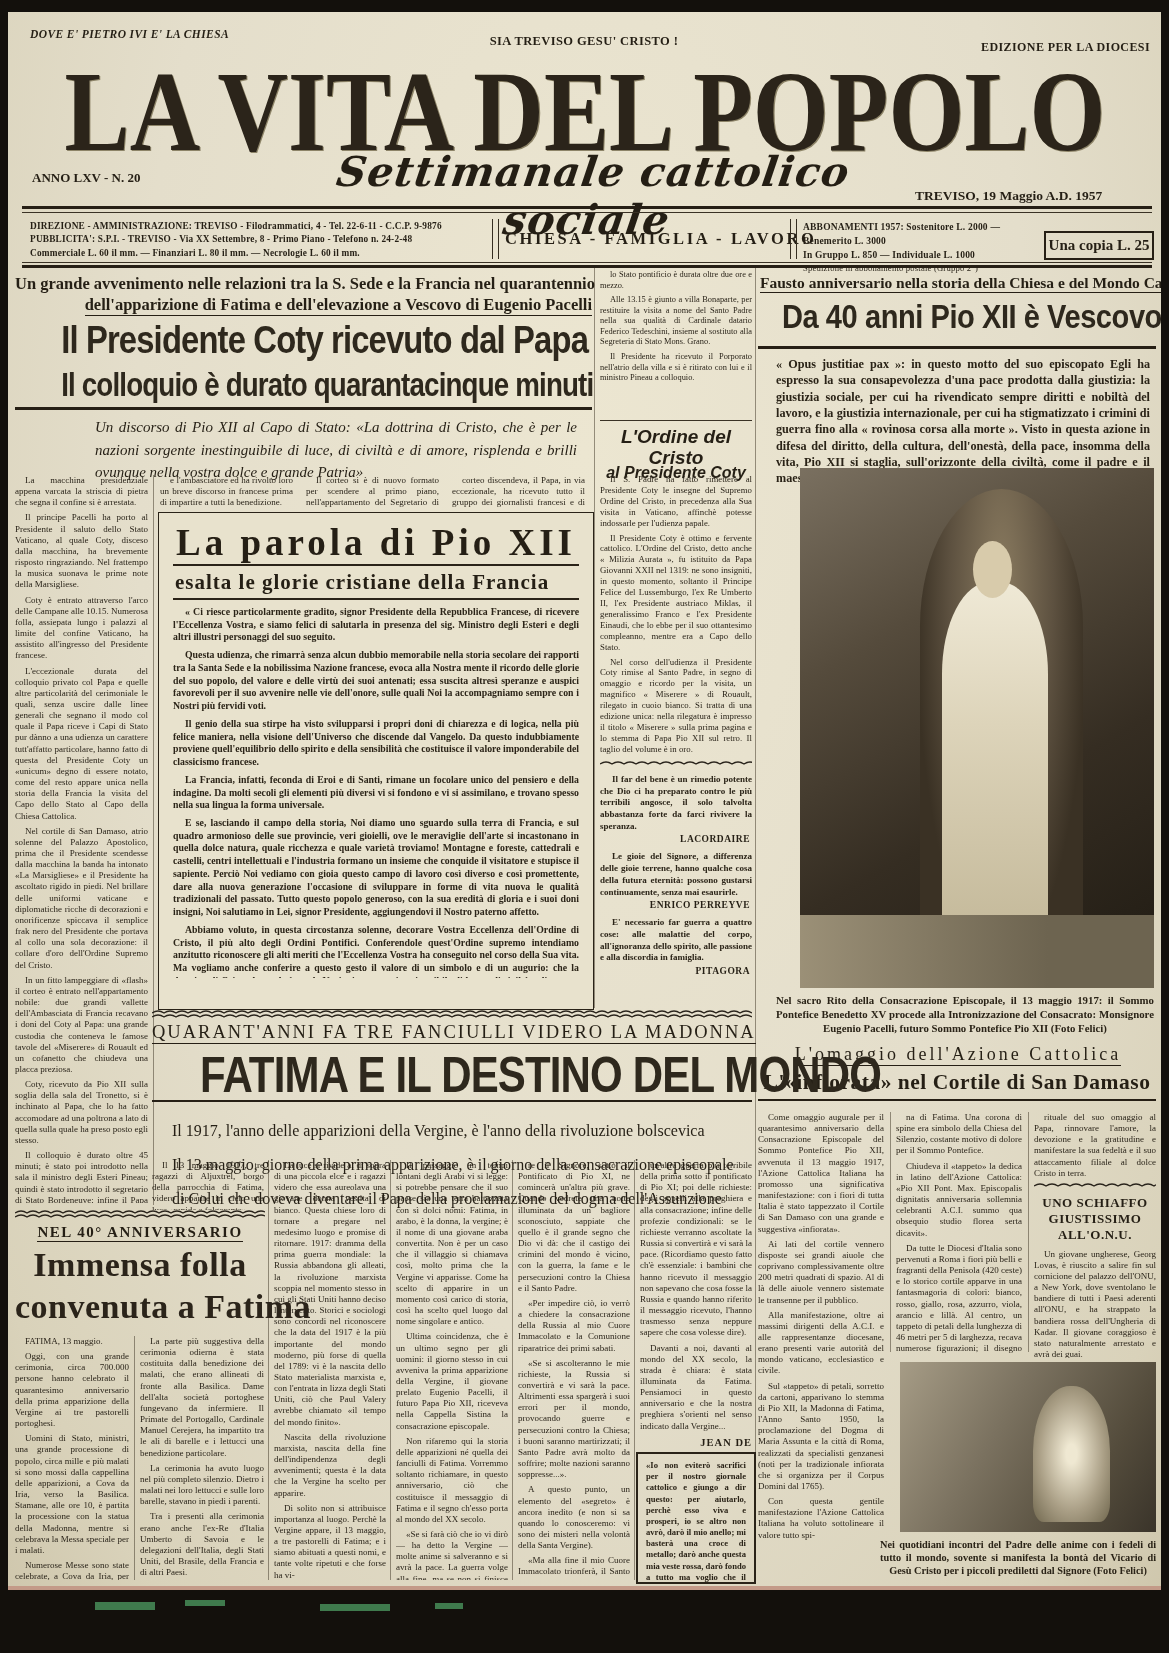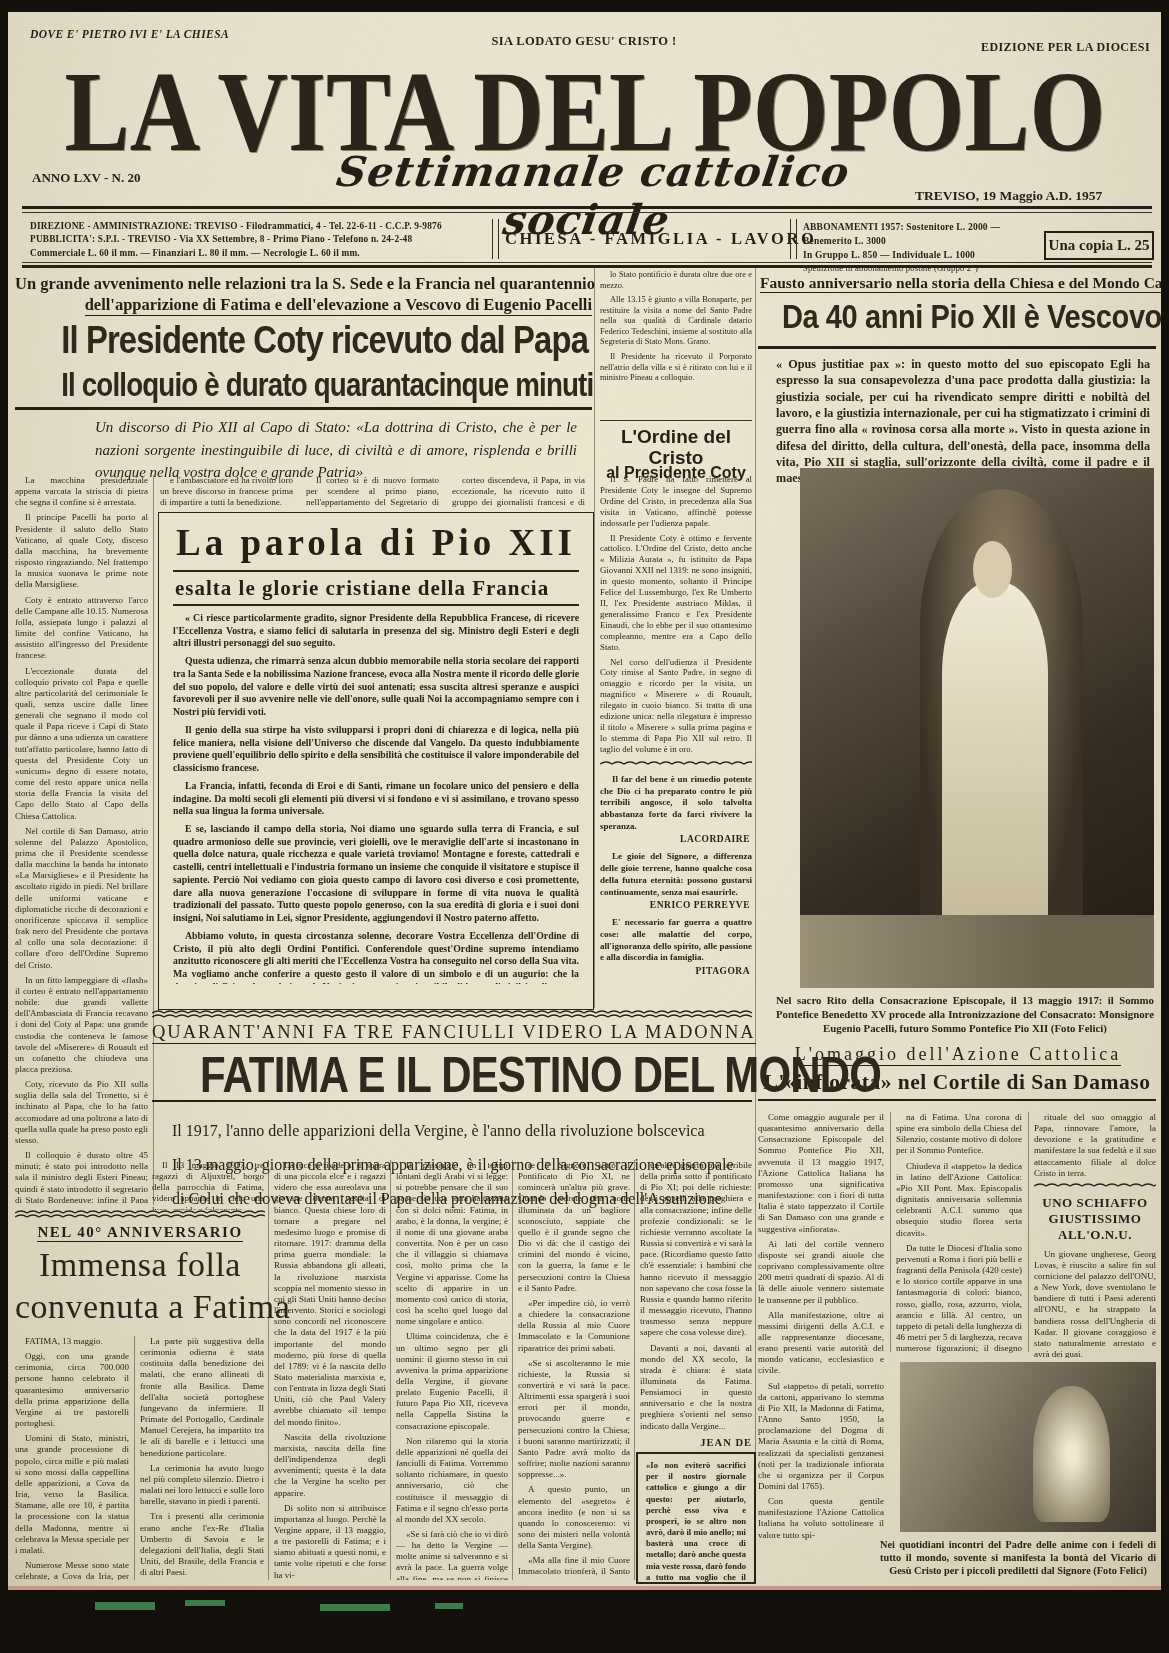--- a/index.html
+++ b/index.html
@@ -30,26 +30,26 @@
   .hl-sans{font-family:"Liberation Sans",sans-serif;font-weight:bold;color:#2e281d;white-space:nowrap;text-align:center;}
   .lead-h1{font-size:39px;transform:scaleX(.84);transform-origin:50% 50%;letter-spacing:-1px;}
   .lead-h2{font-size:33px;transform:scaleX(.84);transform-origin:50% 50%;letter-spacing:-1px;}
   .lead-intro{font-style:italic;font-size:15px;line-height:1.5;text-align:justify;font-weight:500;}
   
   .col{font-size:9px;line-height:1.24;text-align:justify;overflow:hidden;}
   .col p, p.bp{margin:0 0 4px 0;text-indent:10px;}
   .strip{font-size:8.4px;line-height:1.26;text-align:justify;overflow:hidden;}
   
   #parola-box{border:1.5px solid #2a2318;background:#e8e2cd;padding:8px 14px 6px 14px;}
-  .pb-title{text-align:center;font-weight:bold;font-size:37px;letter-spacing:4px;border-bottom:2px solid #2a2318;padding-bottom:6px;}
+  .pb-title{text-align:center;font-weight:bold;font-size:37px;letter-spacing:4px;border-bottom:2px solid #2a2318;}
   .pb-sub{font-weight:bold;font-size:21px;letter-spacing:1px;border-bottom:2px solid #2a2318;padding:4px 0 3px 2px;margin-bottom:6px;}
   .pb-body{font-size:9.8px;line-height:1.3;text-align:justify;font-weight:bold;color:#2b2418;overflow:hidden;height:372px;}
   .pb-body p{margin:0 0 5px 0;text-indent:12px;}
   
-  .ord-h{font-family:"Liberation Sans",sans-serif;font-weight:bold;text-align:center;line-height:1.12;}
+  .ord-h{font-family:"Liberation Sans",sans-serif;font-weight:bold;text-align:center;line-height:1.12;font-style:italic;}
   
   .qt{font-size:9px;line-height:1.3;text-align:justify;font-weight:bold;color:#2b2418;}
   .qt p{margin:0 0 2px 0;text-indent:12px;}
   .qa{text-align:right;font-weight:bold;font-size:9.5px;letter-spacing:.5px;margin:0 2px 7px 0;}
   
   .ves-kick{font-weight:bold;font-size:15.5px;text-align:center;white-space:nowrap;}
   .ves-h{font-size:33px;transform:scaleX(.88);transform-origin:50% 50%;letter-spacing:-.5px;}
   .ves-intro{font-weight:bold;font-size:12.2px;line-height:1.34;text-align:justify;color:#2a2317;}
   .caption{font-weight:bold;font-size:10.8px;line-height:1.28;text-align:justify;text-align-last:center;color:#2a2317;}
   
@@ -64,41 +64,41 @@
   #photo2{background:linear-gradient(120deg,#a69c86 0%,#7b7260 38%,#544c3c 75%,#3a342a 100%);}
   #photo2 .blob1{position:absolute;left:8%;top:30%;width:34%;height:58%;background:radial-gradient(#e3dcc6,#8f english 60%,#6e6554);border-radius:50% 50% 20% 20%;}
   #photo2 .blob2{position:absolute;left:52%;top:14%;width:30%;height:80%;background:radial-gradient(#efe8d2 10%,#a99e85 60%,#71684f);border-radius:48% 48% 14% 14%;}
   #photo2 .blob3{position:absolute;left:30%;top:48%;width:22%;height:46%;background:radial-gradient(#d9d0b6,#8c English);border-radius:50%;}
   
   .fat-banner{font-size:18.5px;letter-spacing:2px;text-align:center;white-space:nowrap;}
   .fat-h{font-size:50px;transform:scaleX(.84);transform-origin:50% 50%;letter-spacing:-1px;}
   .sig{text-align:right;font-weight:bold;font-size:10.5px;letter-spacing:1px;margin-top:3px;}
   
   .folla-kick{font-weight:bold;font-size:15px;letter-spacing:1.5px;text-align:center;}
-  .folla-h{font-weight:normal;font-size:34px;text-align:center;white-space:nowrap;letter-spacing:.5px;color:#2b241a;}
+  .folla-h{font-weight:bold;font-size:34px;text-align:center;white-space:nowrap;letter-spacing:.5px;color:#2b241a;}
   
   .inf-kick{font-size:18px;letter-spacing:3px;text-align:center;white-space:nowrap;}
   .inf-h{font-weight:bold;font-size:21.5px;text-align:center;white-space:nowrap;letter-spacing:.5px;
          border-bottom:2px solid #261f15;padding-bottom:4px;}
   .sch-h{font-weight:bold;font-size:13px;text-align:center;line-height:1.25;letter-spacing:.5px;margin:4px 0 5px 0;}
   
   #piox{border:2px solid #2a2318;padding:6px 8px 4px 8px;font-weight:bold;font-size:8.6px;line-height:1.3;
         text-align:justify;color:#2b2418;overflow:hidden;}
   
   .band{background:#13100c;}
   .speck{background:#3f7a4d;}
   svg.wavy{display:block;}
 </style>
 </head>
 <body>
 
 <div id="paper" class="abs"></div>
 
 <div class="abs motto" style="left:30px;top:28px;font-style:italic;">DOVE E' PIETRO IVI E' LA CHIESA</div>
-<div class="abs motto" style="left:434px;top:34px;width:300px;text-align:center;font-size:12.5px;">SIA LODATO GESU' CRISTO !</div>
+<div class="abs motto" style="left:434px;top:34px;width:300px;text-align:center;font-size:12.5px;">SIA TREVISO GESU' CRISTO !</div>
 <div class="abs motto" style="left:950px;top:40px;width:200px;text-align:right;font-size:12px;">EDIZIONE PER LA DIOCESI</div>
 
 <div class="abs mast-title" style="left:20px;top:58px;">LA VITA DEL POPOLO</div>
 
 <div class="abs small-bold" style="left:32px;top:170px;">ANNO LXV - N. 20</div>
 <div class="abs script-sub" style="left:300px;top:148px;width:580px;text-align:center;">Settimanale cattolico sociale</div>
 <div class="abs small-bold" style="left:915px;top:188px;width:240px;font-size:13.5px;">TREVISO, 19 Maggio A.D. 1957</div>
 
 <div class="abs hr3" style="left:22px;top:206px;width:1130px;"></div>
 <div class="abs hr1" style="left:22px;top:212px;width:1130px;"></div>

